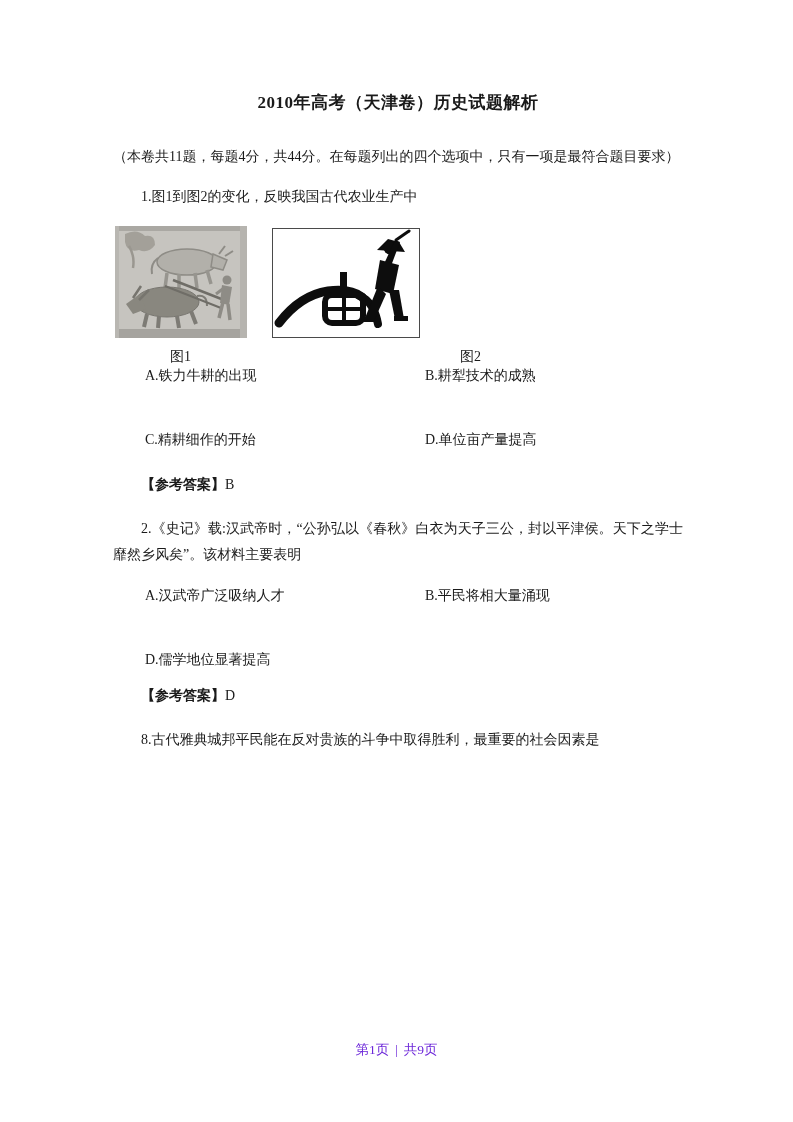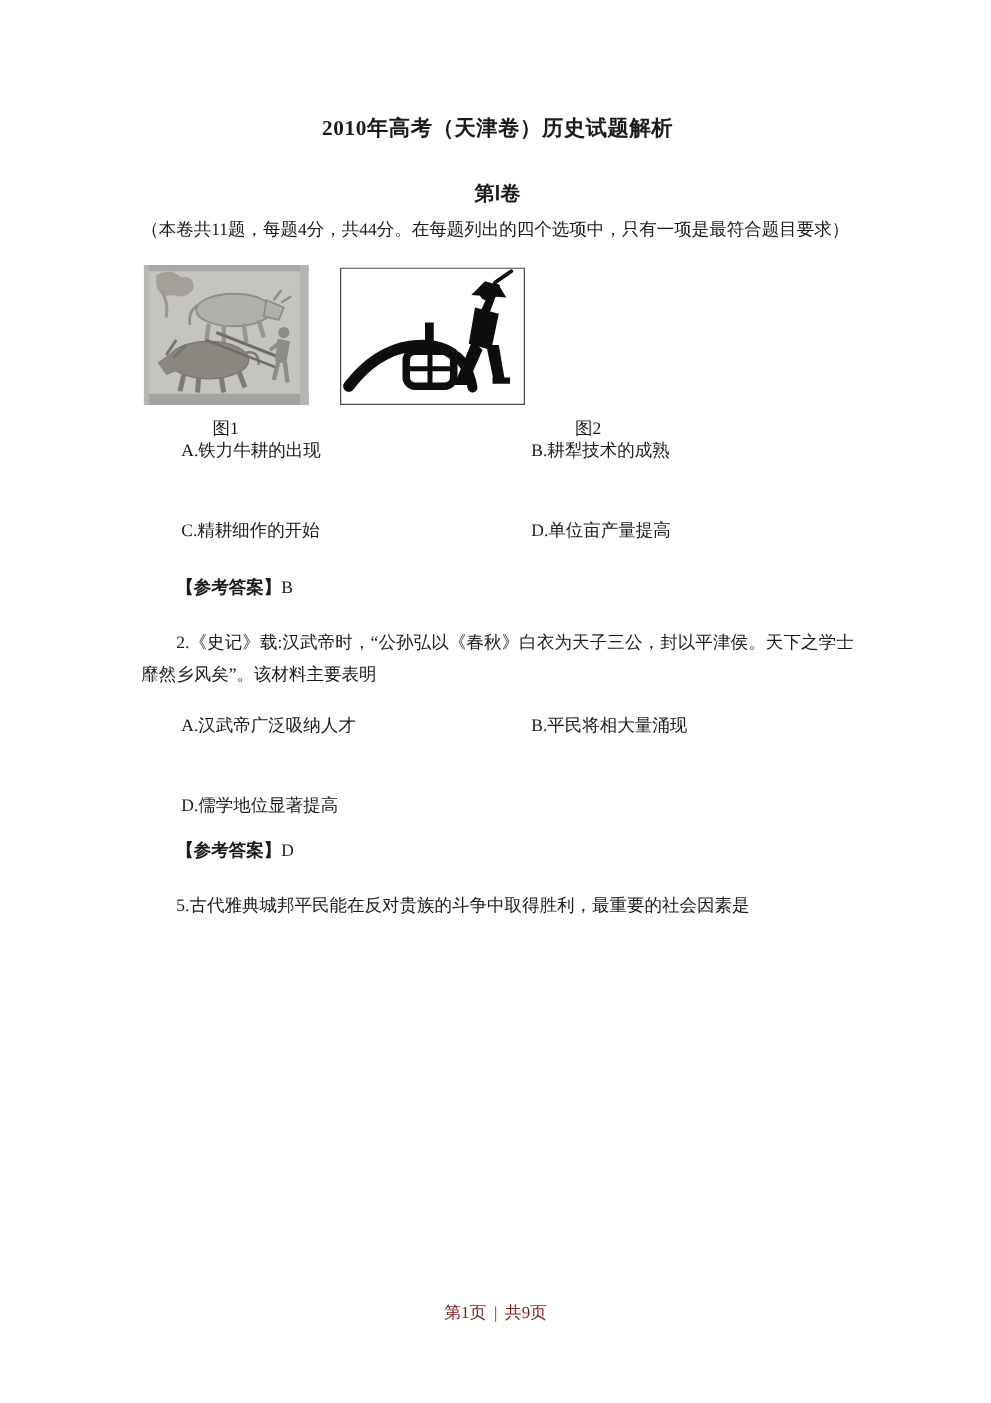--- a/index.html
+++ b/index.html
@@ -83,35 +83,35 @@
   .analysis.a1 { margin-bottom: 2px; }
   .analysis.a2 { margin-bottom: 10px; }
   .q2-text { margin-bottom: 18px; }
   .q3-text { margin-bottom: 0; }
   .footer {
     position: absolute;
     top: 1041px; left: 0;
     width: 793px;
     text-align: center;
     font-size: 13.5px;
-    color: #7f1d1d;
+    color: #6d28d9;
   }
   .footer .sep { padding: 0 6px; }
 </style>
 </head>
 <body>
 
 <div class="page">
 
   <h1 class="doc-title">2010年高考（天津卷）历史试题解析</h1>
 
-  <h2 class="section-heading">第Ⅰ卷</h2>
 
   <p class="instructions">（本卷共11题，每题4分，共44分。在每题列出的四个选项中，只有一项是最符合题目要求）</p>
 
+  <p class="q-text">1.图1到图2的变化，反映我国古代农业生产中</p>
 
   <div class="figures-row">
     <svg class="figure1" width="132" height="112" viewBox="0 0 132 112" xmlns="http://www.w3.org/2000/svg">
       <rect width="132" height="112" fill="#c6c4bf"></rect>
       <rect x="0" y="0" width="132" height="5" fill="#aaa8a3"></rect>
       <rect x="0" y="103" width="132" height="9" fill="#a5a39e"></rect>
       <rect x="125" y="0" width="7" height="112" fill="#b6b4af"></rect>
       <rect x="0" y="0" width="4" height="112" fill="#b9b7b2"></rect>
       <path d="M10,8 q12,-6 20,2 q10,-2 10,9 q-7,9 -16,5 q-12,3 -14,-8 z" fill="#9a9790" opacity="0.8"></path>
       <path d="M14,20 q6,10 4,22" stroke="#9a9790" stroke-width="2.5" fill="none"></path>
@@ -171,19 +171,19 @@
 
   <div class="options-grid q2">
     <span>A.汉武帝广泛吸纳人才</span>
     <span>B.平民将相大量涌现</span>
     <span>D.儒学地位显著提高</span>
   </div>
 
   <p class="answer-line"><span class="label">【参考答案】</span><span>D</span></p>
 
 
-  <p class="q-text q3-text">5.古代雅典城邦平民能在反对贵族的斗争中取得胜利，最重要的社会因素是</p>
+  <p class="q-text q3-text">8.古代雅典城邦平民能在反对贵族的斗争中取得胜利，最重要的社会因素是</p>
 
   <div class="footer">
     <span>第1页</span><span class="sep">|</span><span>共9页</span>
   </div>
 
 </div>
 
 </body></html>

